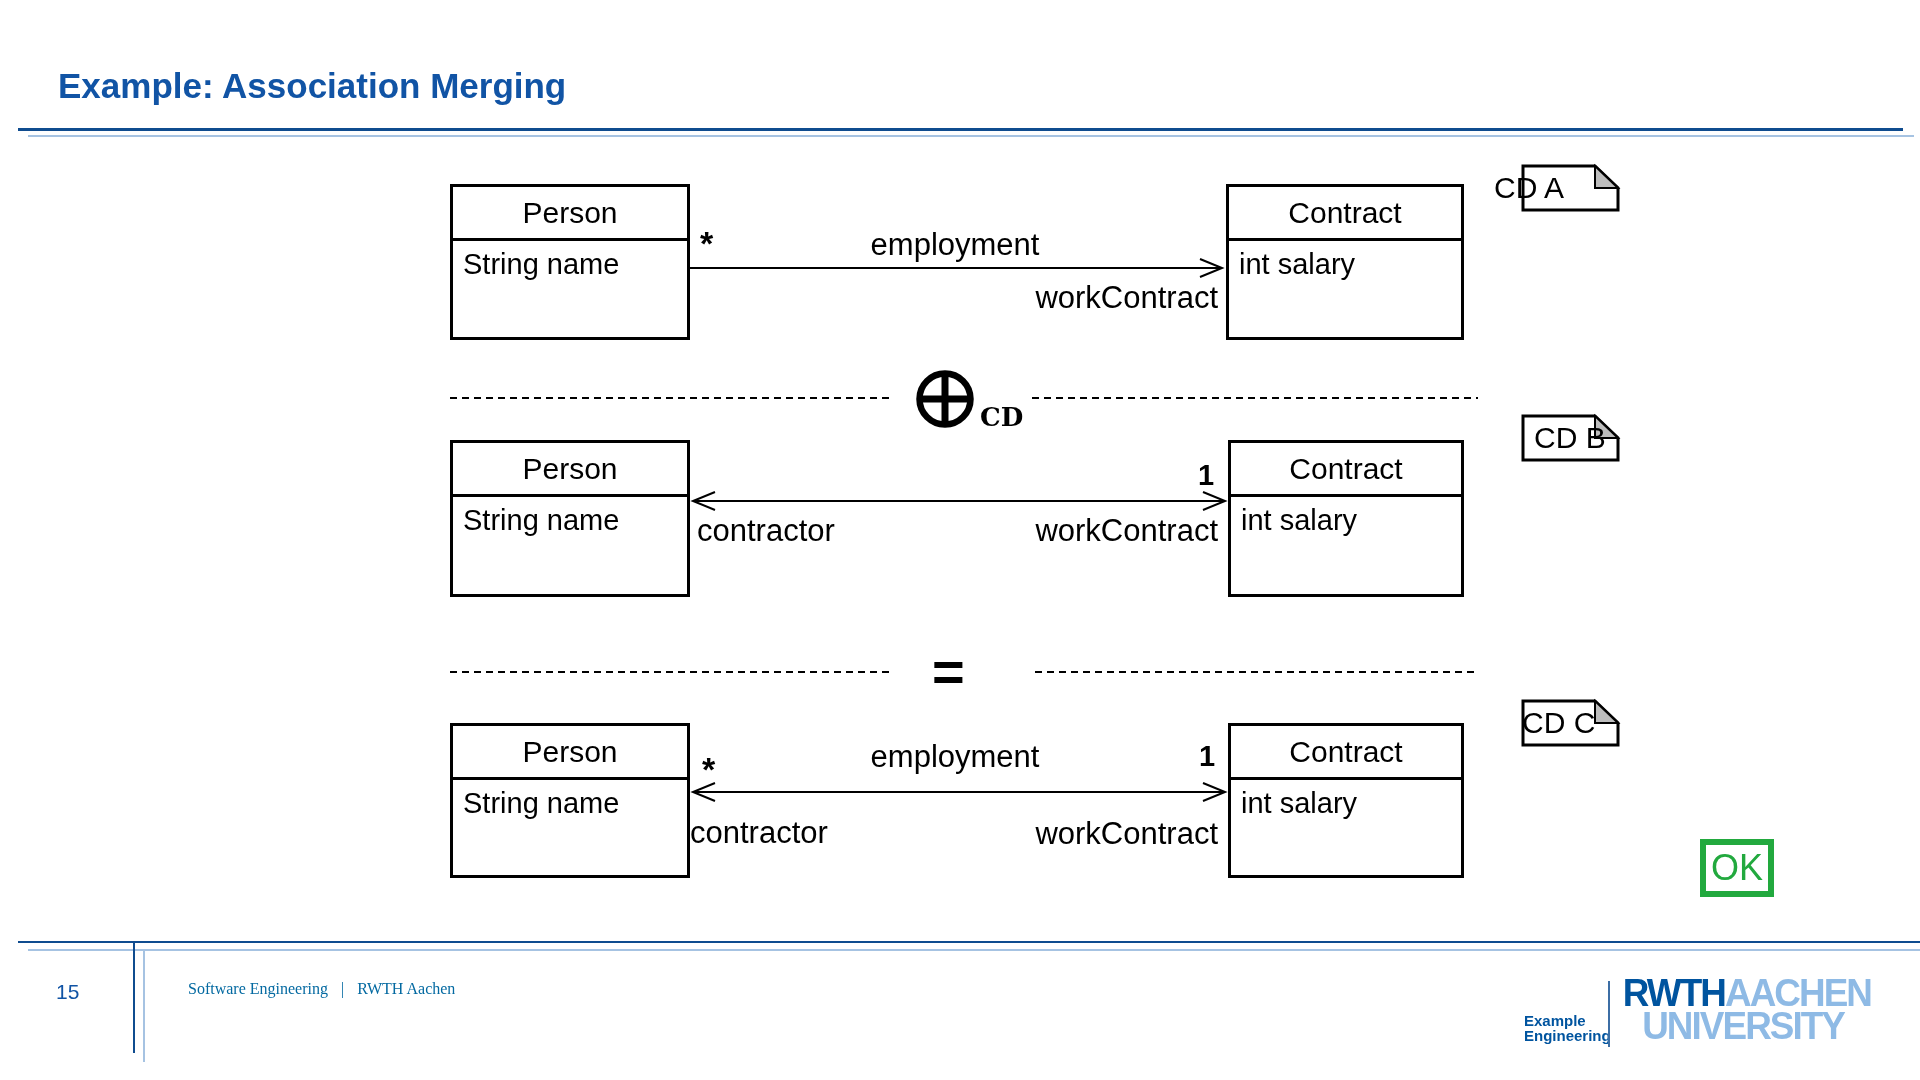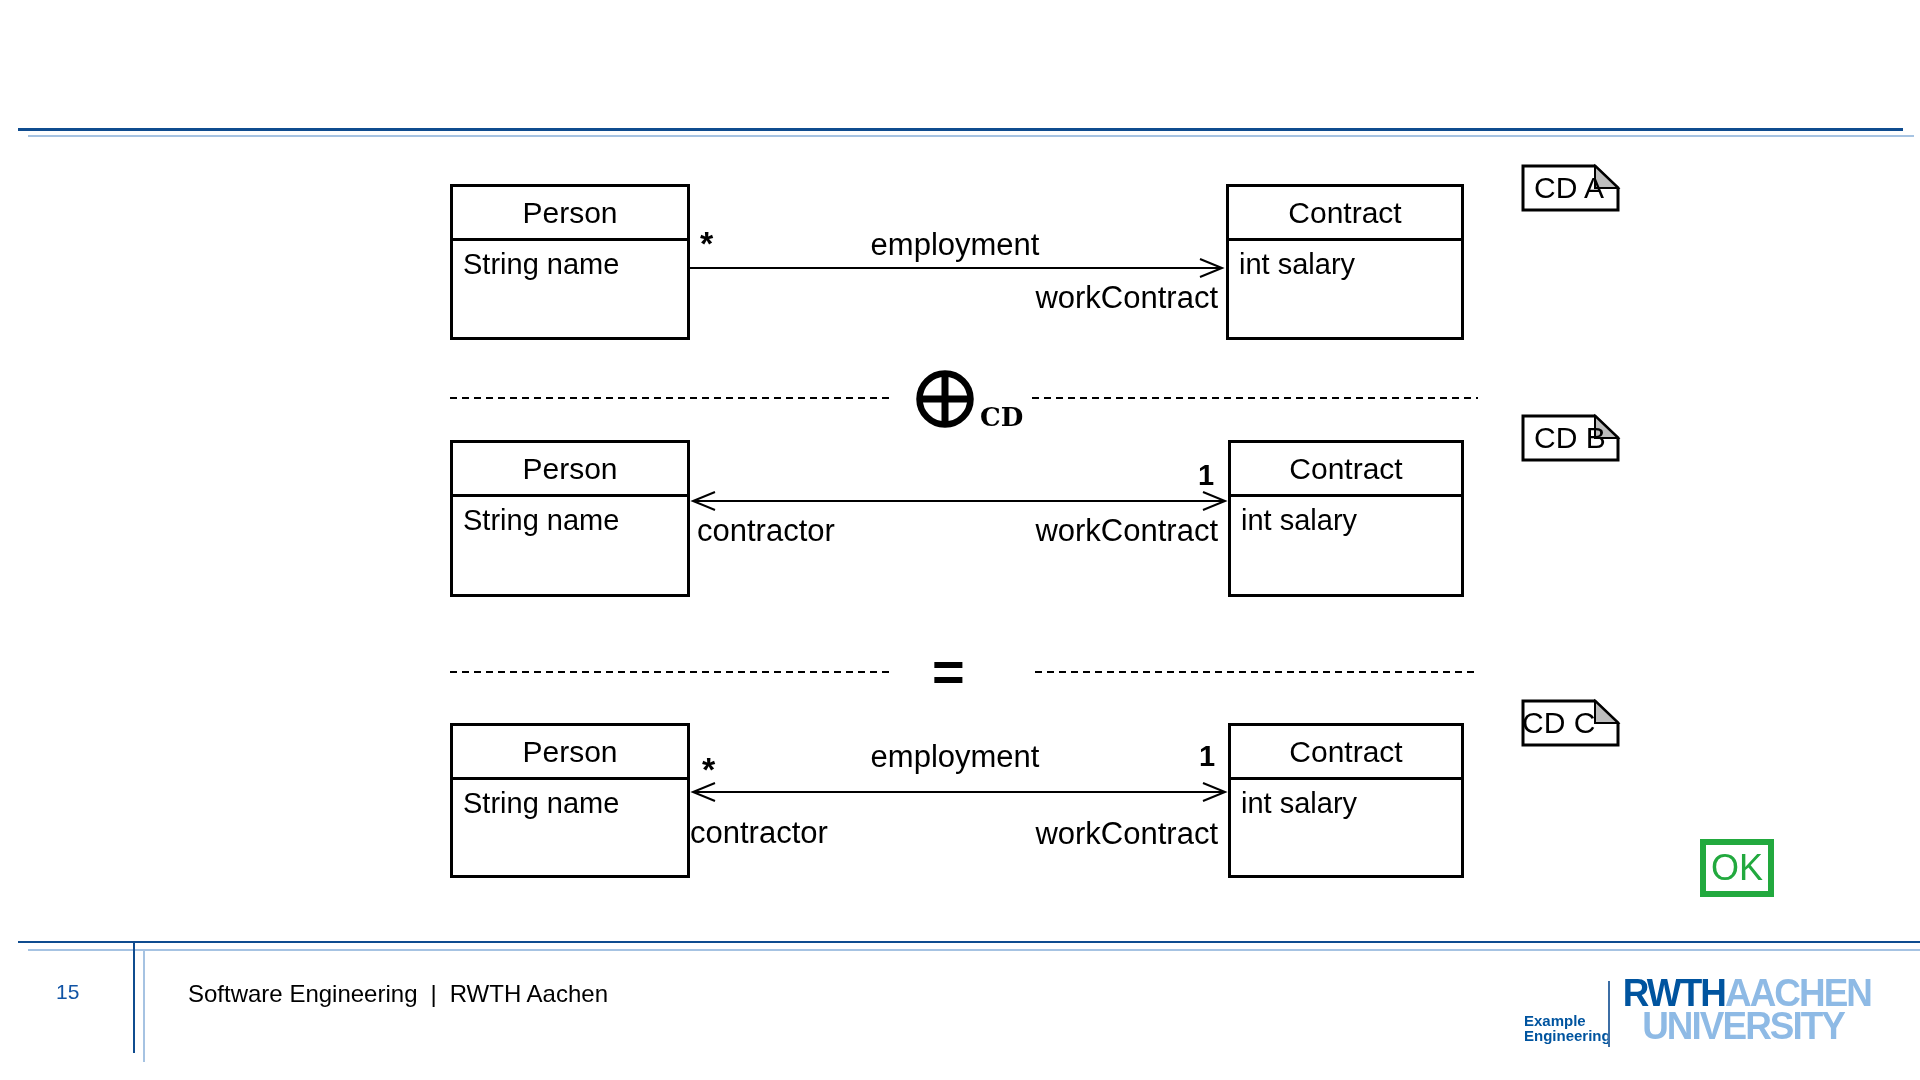--- a/index.html
+++ b/index.html
@@ -16,36 +16,37 @@
   .star{font-size:34px;}
   .center{transform:translateX(-50%);}
   .rightal{transform:translateX(-100%);}
   .cd-note-label{position:absolute;font-size:30px;white-space:nowrap;}
   .oplus-sub{position:absolute;font-family:"DejaVu Serif",serif;font-weight:bold;font-size:26px;}
   .equals{position:absolute;font-size:56px;font-weight:bold;line-height:1;}
   .ok-box{position:absolute;left:1700px;top:839px;width:74px;height:58px;border:6px solid #22A93E;
           box-sizing:border-box;display:flex;align-items:center;justify-content:center;
           color:#22A93E;font-size:36px;}
   .footer-pg{position:absolute;left:56px;top:980px;font-size:21px;color:#1154A5;}
-  .footer-text{position:absolute;left:188px;top:980px;font-size:24px;color:#000000;white-space:nowrap;}
+  .footer-text{position:absolute;left:188px;top:980px;font-size:16px;color:#0369a1;white-space:nowrap;font-family:Liberation Serif, serif;}
   .footer-text .sep{margin:0 13px;}
   .se-big{position:absolute;left:1392px;top:967px;font-size:90px;font-weight:bold;letter-spacing:-5px;line-height:1;white-space:nowrap;}
   .se-cap{position:absolute;left:1524px;top:1013px;font-size:15px;font-weight:bold;color:#00549F;line-height:15px;}
   .logo-divider{position:absolute;left:1608px;top:981px;width:2px;height:66px;background:#3C6EA5;}
   .rwth-logo{position:absolute;left:1616px;top:977px;width:228px;text-align:right;font-weight:bold;
              font-size:38px;line-height:33px;letter-spacing:-2px;white-space:nowrap;
              transform:scaleX(0.97);transform-origin:right top;}
   .c-dark{color:#00549F;}
   .c-light{color:#8EBAE5;}
 </style>
 </head>
 <body>
 
 <div class="slide">
 
+  <div class="slide-title">Example: Association Merging</div>
   <div class="rule" style="left:18px;top:128px;width:1885px;height:3px;background:#0F4C8F;"></div>
   <div class="rule" style="left:28px;top:135px;width:1886px;height:2px;background:#A6C3E2;"></div>
 
   <div class="uml-class" style="left:450px;top:184px;width:240px;height:156px">
     <div class="uml-class-name">Person</div>
     <div class="uml-class-attr">String name</div>
   </div>
   <div class="uml-class" style="left:1226px;top:184px;width:238px;height:156px">
     <div class="uml-class-name">Contract</div>
     <div class="uml-class-attr">int salary</div>
@@ -54,21 +55,21 @@
     <line x1="0" y1="13" x2="532" y2="13" stroke="#000" stroke-width="2"></line>
     <polyline points="510,4 532,13 510,22" fill="none" stroke="#000" stroke-width="2"></polyline>
   </svg>
   <div class="mult star" style="left:700px;top:224px">*</div>
   <div class="lbl center" style="left:955px;top:227px">employment</div>
   <div class="lbl rightal" style="left:1218px;top:280px">workContract</div>
   <svg class="abs" style="left:1521px;top:163px" width="100" height="50">
     <path d="M2,3 L74,3 L97,25 L97,47 L2,47 Z" fill="#ffffff" stroke="#000" stroke-width="3"></path>
     <path d="M74,3 L74,25 L97,25 Z" fill="#BDBDBD" stroke="#000" stroke-width="2"></path>
   </svg>
-  <div class="cd-note-label" style="left:1534px;top:171px">CD A</div>
+  <div class="cd-note-label" style="left:1494px;top:171px">CD A</div>
 
   <svg class="abs" style="left:0;top:391px" width="1920" height="16">
     <line x1="450" y1="7" x2="890" y2="7" stroke="#000" stroke-width="2" stroke-dasharray="7 5"></line>
     <line x1="1032" y1="7" x2="1478" y2="7" stroke="#000" stroke-width="2" stroke-dasharray="7 5"></line>
   </svg>
   <svg class="abs" style="left:914px;top:370px" width="66" height="62">
     <circle cx="31" cy="29" r="25.5" fill="none" stroke="#000" stroke-width="6.5"></circle>
     <line x1="6" y1="29" x2="56" y2="29" stroke="#000" stroke-width="7"></line>
     <line x1="31" y1="4" x2="31" y2="54" stroke="#000" stroke-width="7"></line>
   </svg>

